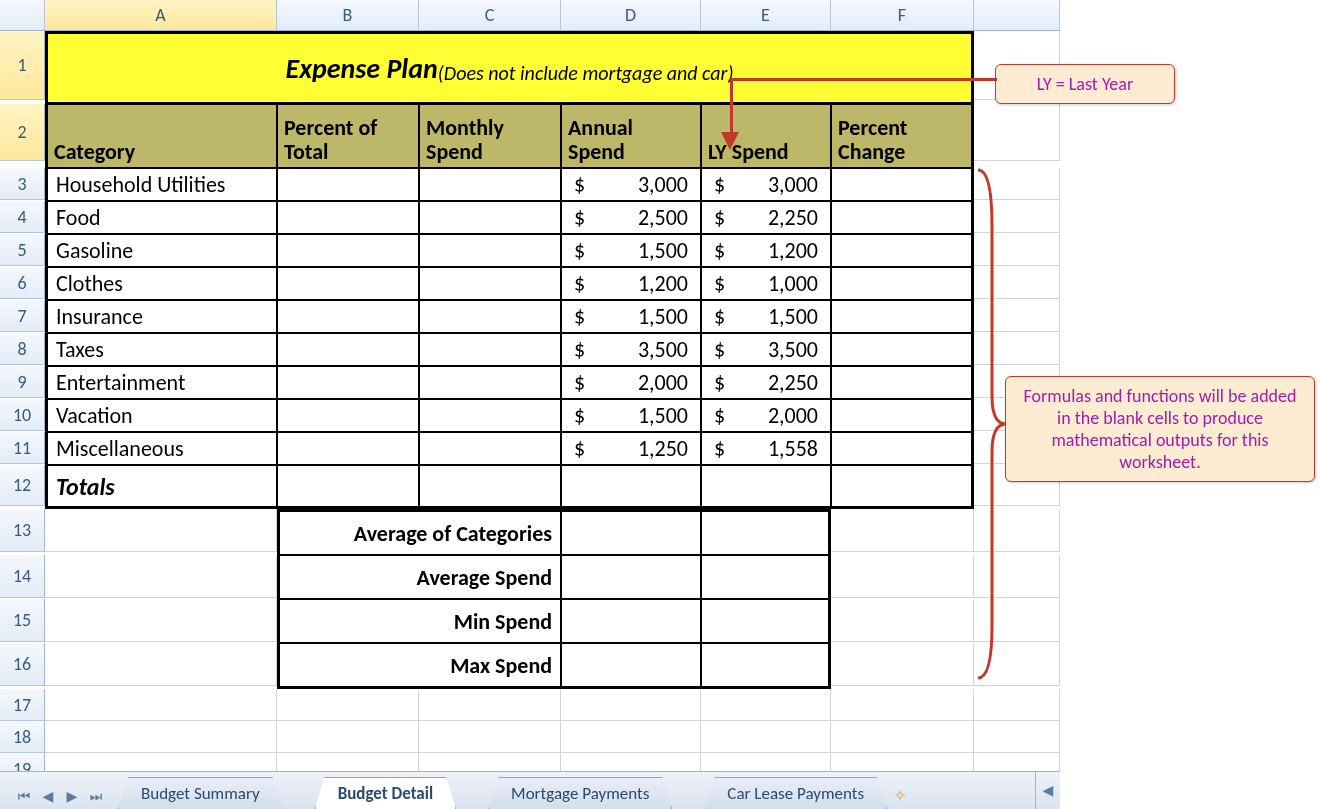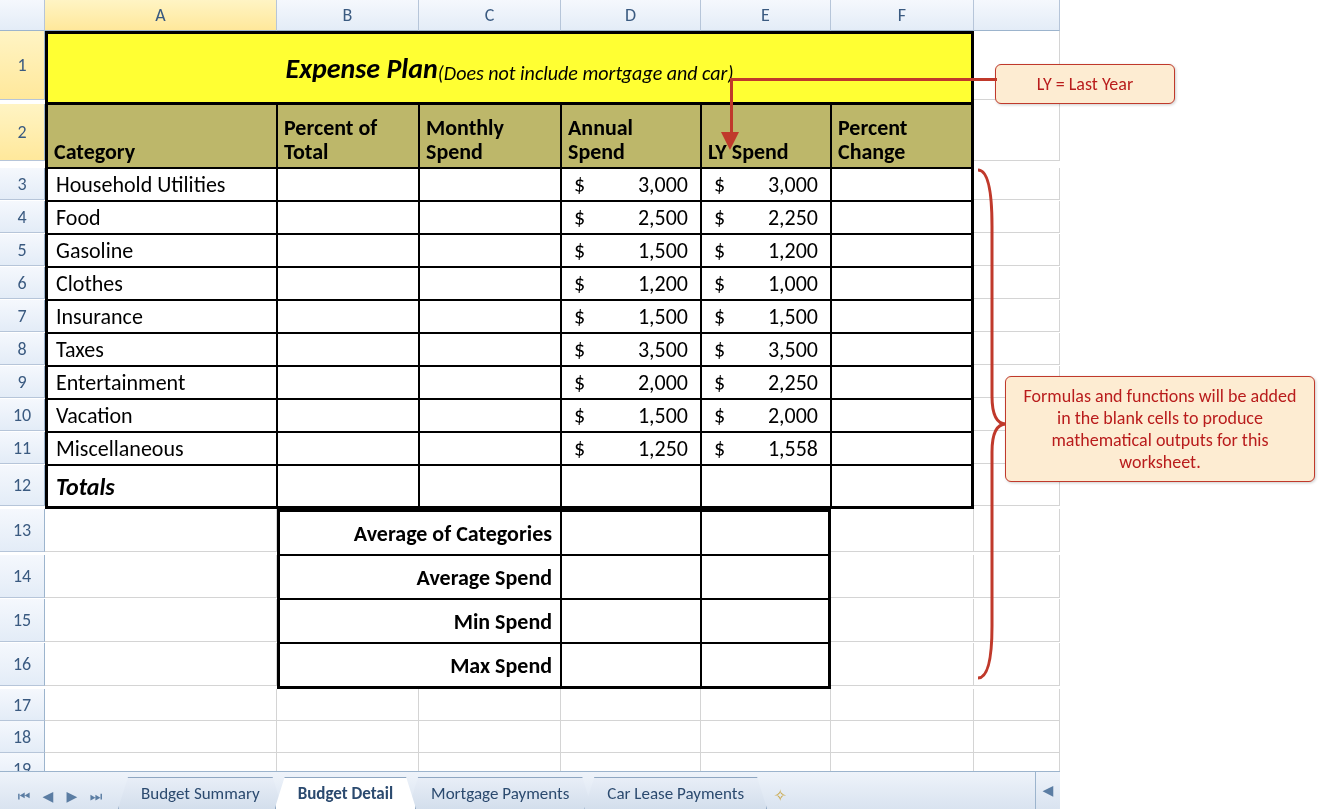--- a/index.html
+++ b/index.html
@@ -118,40 +118,40 @@
 
   
   .callout {
     position:absolute;
     background:#fdecd2;
     border:1px solid #c0392b;
     border-radius:6px;
     padding:8px 14px;
     font-size:18px;
     text-align:center;
-    color:#b91c1c;
+    color:#a21caf;
     box-shadow: 1px 1px 3px rgba(0,0,0,.2);
   }
   
   .tabbar {
     position:absolute; left:0; bottom:0; width:1060px; height:37px;
     background:linear-gradient(#eef3fa,#d9e3f0);
     border-top:1px solid #9cb4cd;
     display:flex; align-items:flex-end;
     font-size:17px;
   }
   .tab-nav {
     display:flex; gap:0; padding:2px 10px 0 12px;
   }
   .tab-nav span{
     width:22px;height:24px; display:flex;align-items:center;justify-content:center;
     color:#5b7da3; font-size:14px; cursor:pointer;
     border:1px solid transparent;
   }
-  .tabs { display:flex; align-items:flex-end; }
+  .tabs { display:flex; align-items:flex-end;gap:40px; }
   .tab {
     position:relative;
     padding:5px 22px 5px 22px;
     background:linear-gradient(#e8eef7,#d3deec);
     border:1px solid #8ea6c1;
     border-bottom:none;
     color:#2b4a6f;
     margin-right:-8px;
     clip-path: polygon(10px 0, calc(100% - 10px) 0, 100% 100%, 0 100%);
   }

